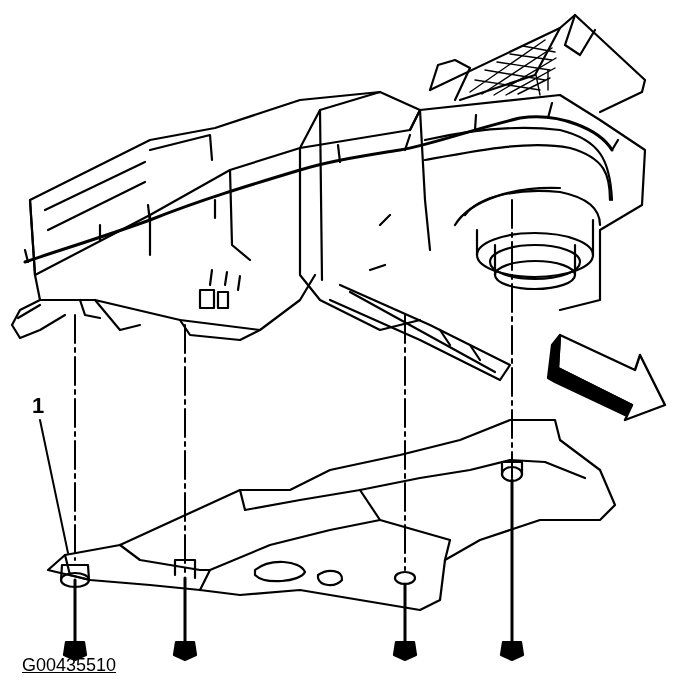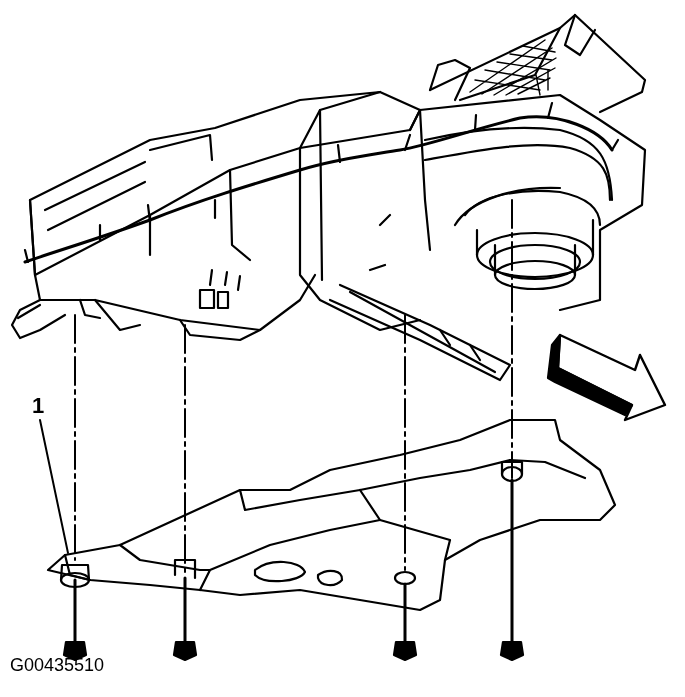--- a/index.html
+++ b/index.html
@@ -1,22 +1,22 @@
 <!DOCTYPE html>
 <html><head>
 <meta charset="utf-8">
 <style>
   html, body { margin: 0; padding: 0; background: #ffffff; }
   body { width: 685px; height: 697px; position: relative; overflow: hidden;
          font-family: "Liberation Sans", sans-serif; }
   #figure { position: absolute; left: 0; top: 0; width: 685px; height: 697px; }
   .callout { position: absolute; font-family: "Liberation Sans", sans-serif;
              font-weight: bold; font-size: 22px; color: #000; }
-  .fig-id { position: absolute; left: 10px; top: 655px; font-size: 18px;
-            color: #000; font-family: "Liberation Sans", sans-serif; }
+  .fig-id { position: absolute; left: 22px; top: 655px; font-size: 18px;
+            color: #000; font-family: "Liberation Sans", sans-serif; text-decoration: underline; }
   svg line, svg path, svg polyline, svg polygon, svg ellipse, svg rect, svg circle {
     vector-effect: non-scaling-stroke;
   }
 </style>
 </head>
 <body>
 
 <svg id="figure" viewBox="0 0 685 697" xmlns="http://www.w3.org/2000/svg" fill="none" stroke="#000" stroke-width="2.2" stroke-linejoin="round" stroke-linecap="round">
 
   <g>

